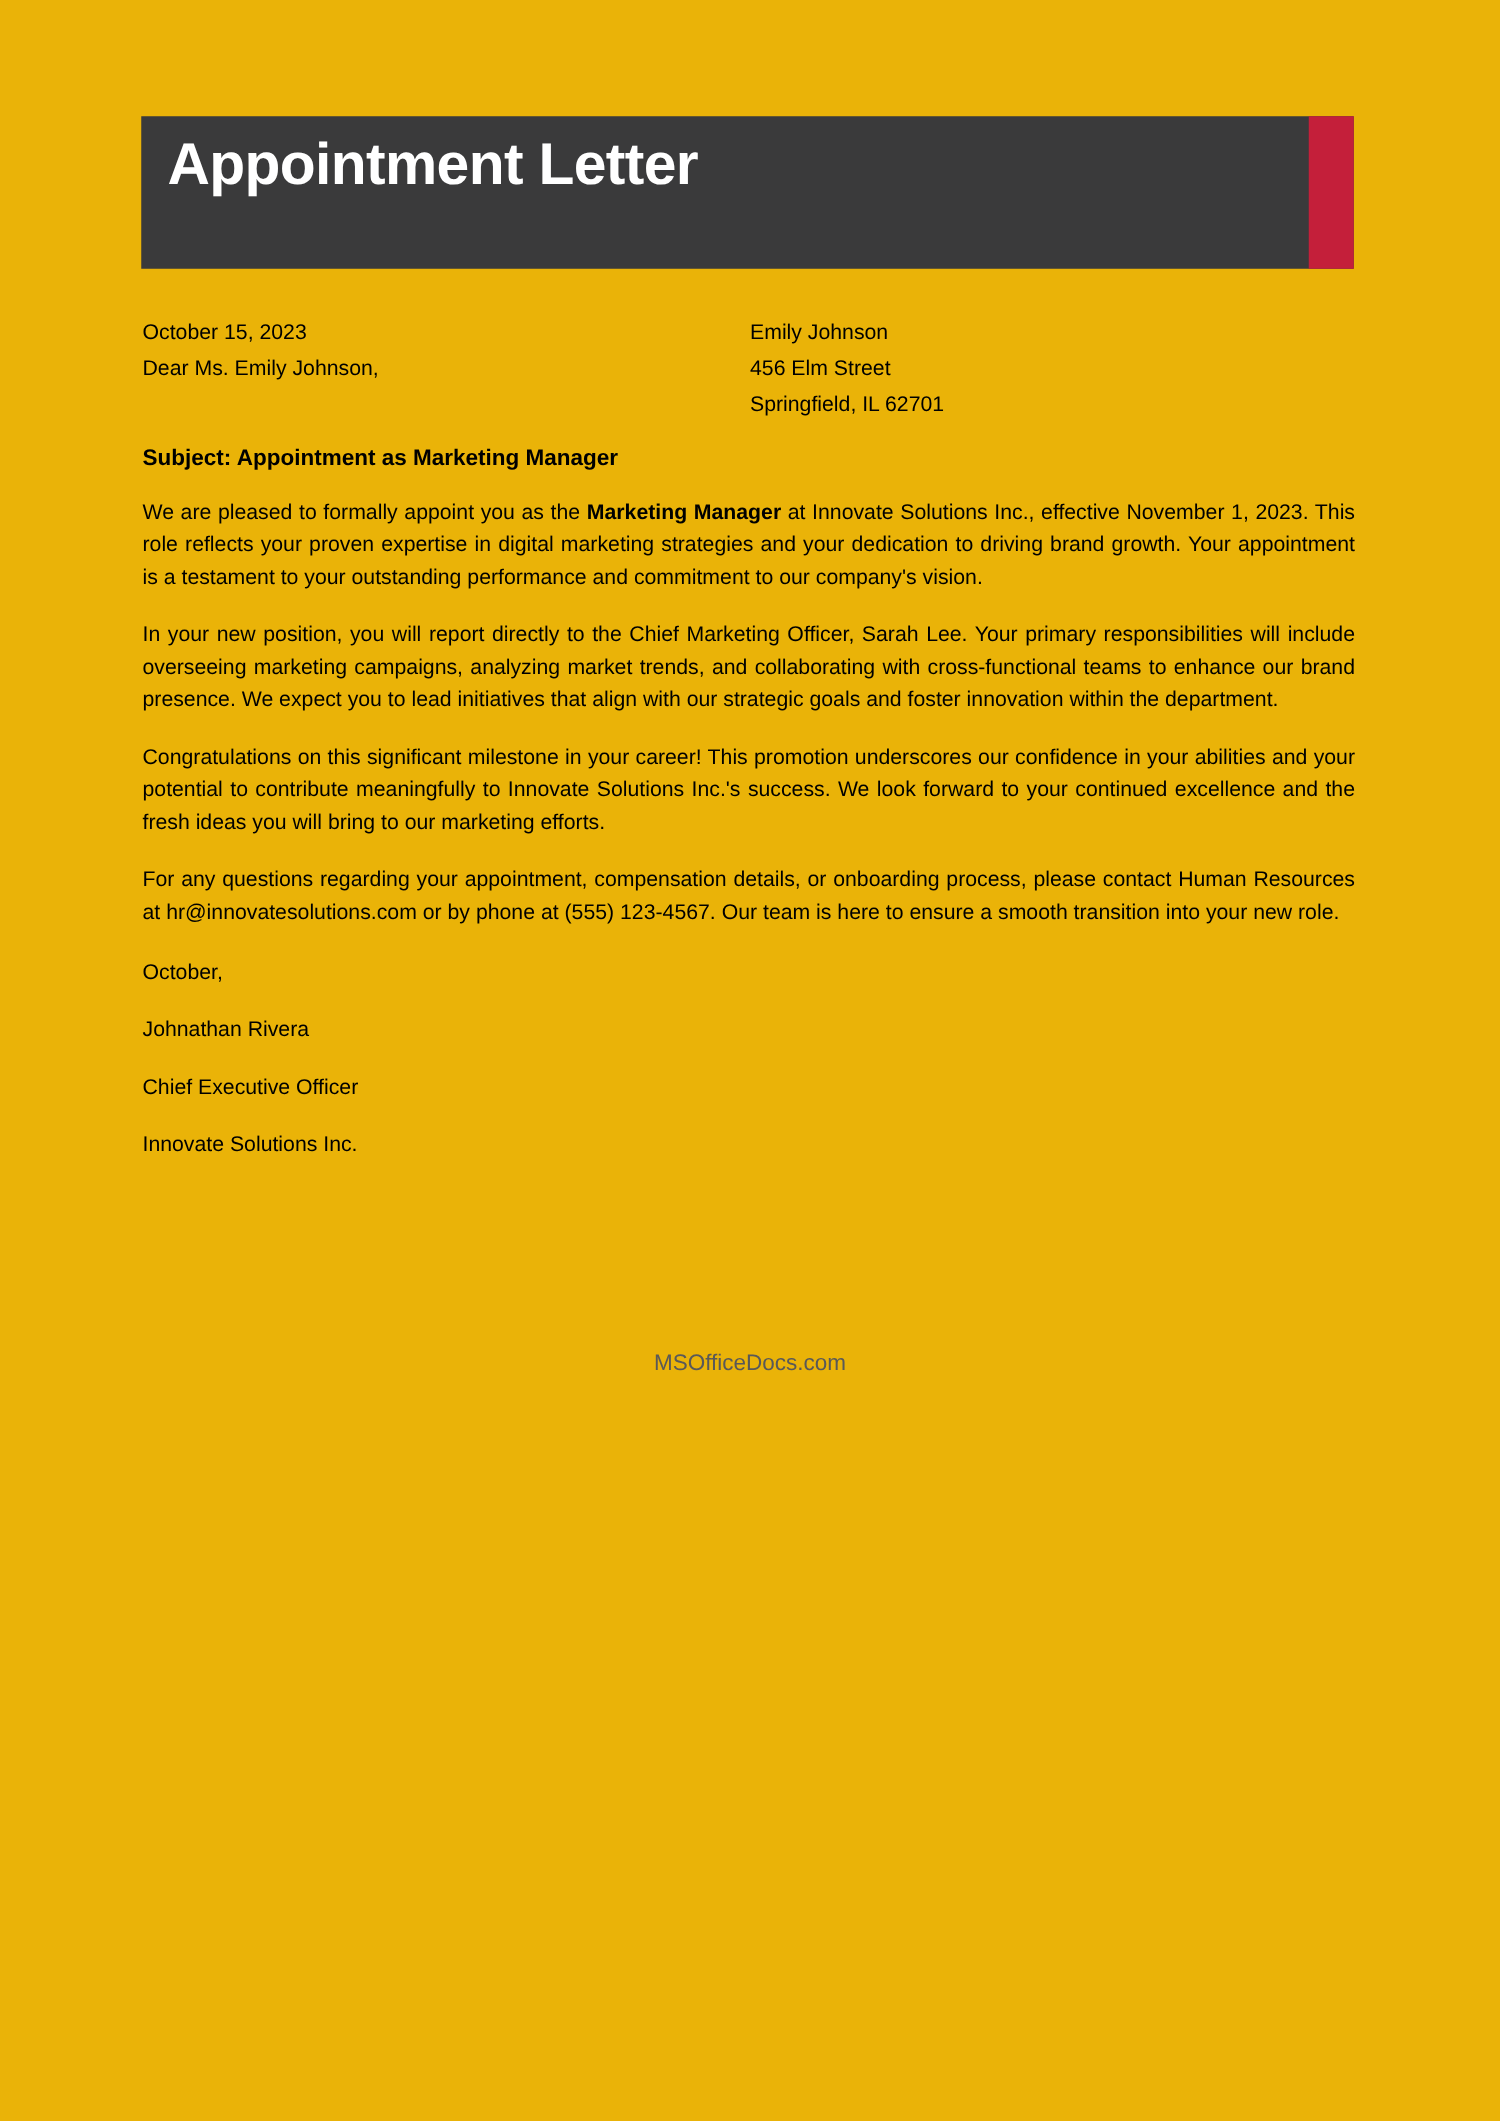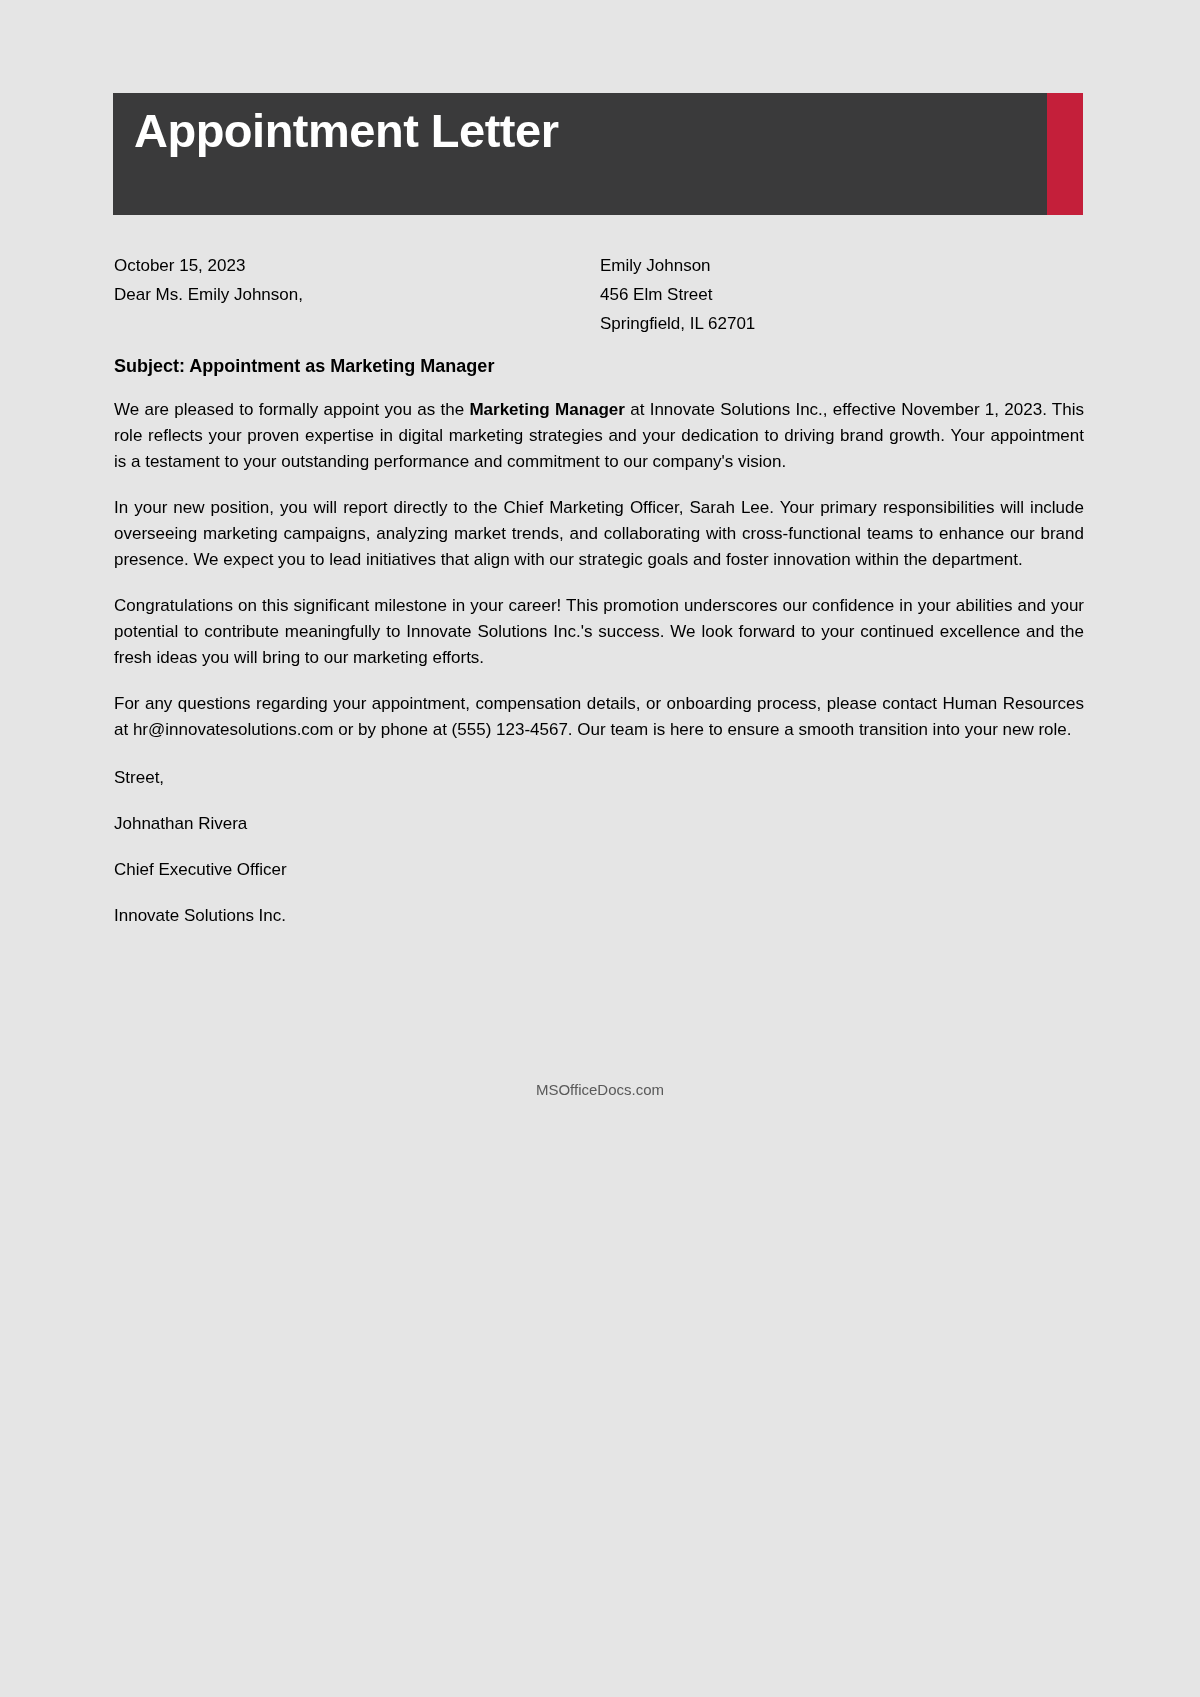--- a/index.html
+++ b/index.html
@@ -3,21 +3,21 @@
 <meta charset="utf-8">
 <style>
   * { box-sizing: border-box; margin: 0; padding: 0; }
   html, body { background: #ffffff; }
   body { font-family: "Liberation Sans", sans-serif; color: #000; }
 
   .page {
     position: relative;
     width: 1200px;
     height: 1697px;
-    background: #e5e5e5;
+    background: #eab308;
     overflow: hidden;
   }
 
   
   .header-band {
     position: absolute;
     left: 113px;
     top: 93px;
     width: 970px;
     height: 122px;
@@ -82,21 +82,21 @@
     line-height: 26px;
   }
   .closing-line { margin-top: 22px; line-height: 26px; }
 
   .footer-mark {
     position: absolute;
     top: 1080px;
     left: 0;
     width: 100%;
     text-align: center;
-    font-size: 15px;
+    font-size: 18px;
     line-height: 20px;
     color: #595959;
   }
 </style>
 </head>
 <body>
 
 <div class="page">
 
   <header class="header-band">
@@ -122,21 +122,21 @@
 
 
     <p class="body-par"><span>We are pleased to formally appoint you as the </span><strong>Marketing Manager</strong><span> at Innovate Solutions Inc., effective November 1, 2023. This role reflects your proven expertise in digital marketing strategies and your dedication to driving brand growth. Your appointment is a testament to your outstanding performance and commitment to our company's vision.</span></p>
 
     <p class="body-par">In your new position, you will report directly to the Chief Marketing Officer, Sarah Lee. Your primary responsibilities will include overseeing marketing campaigns, analyzing market trends, and collaborating with cross-functional teams to enhance our brand presence. We expect you to lead initiatives that align with our strategic goals and foster innovation within the department.</p>
 
     <p class="body-par">Congratulations on this significant milestone in your career! This promotion underscores our confidence in your abilities and your potential to contribute meaningfully to Innovate Solutions Inc.'s success. We look forward to your continued excellence and the fresh ideas you will bring to our marketing efforts.</p>
 
     <p class="body-par">For any questions regarding your appointment, compensation details, or onboarding process, please contact Human Resources at hr@innovatesolutions.com or by phone at (555) 123-4567. Our team is here to ensure a smooth transition into your new role.</p>
 
-    <p class="closing-line">Street,</p>
+    <p class="closing-line">October,</p>
     <p class="sig-line">Johnathan Rivera</p>
     <p class="sig-line">Chief Executive Officer</p>
     <p class="sig-line">Innovate Solutions Inc.</p>
 
   </div>
 
   <div class="footer-mark">MSOfficeDocs.com</div>
 
 </div>
 

